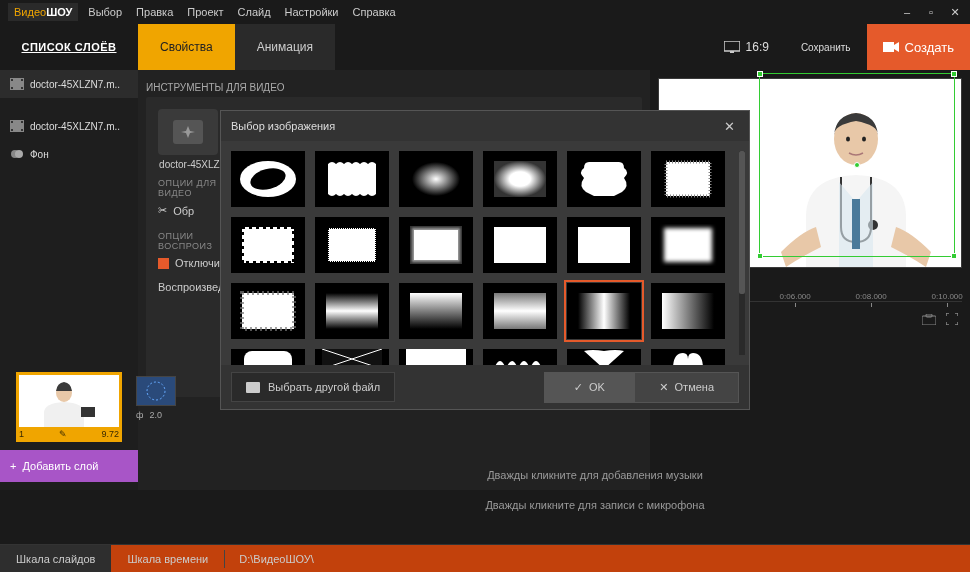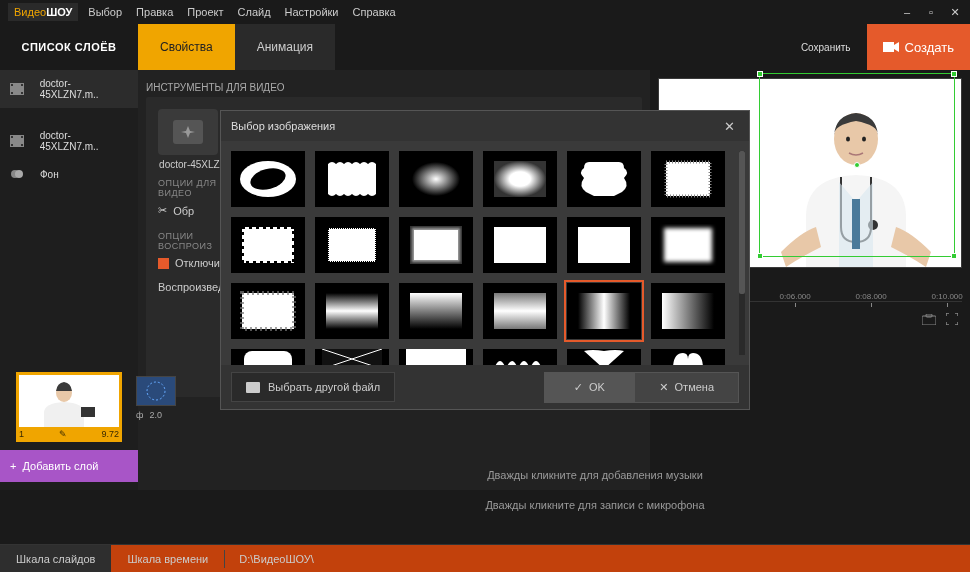--- a/index.html
+++ b/index.html
@@ -10,35 +10,35 @@
 .logo { background: #2a2a2a; padding: 3px 6px; margin-right: 10px; font-size: 11px; }
 .logo-prefix { color: #f0a500; }
 .logo-suffix { color: #fff; font-weight: bold; }
 .menu-items { display: flex; gap: 14px; flex: 1; }
 .menu-item { color: #ccc; font-size: 11px; cursor: pointer; }
 .window-controls { display: flex; gap: 10px; color: #ccc; }
 .wctl { width: 14px; text-align: center; cursor: pointer; }
 
 
 .header-row { height: 46px; display: flex; background: #1a1a1a; }
-.layers-title { width: 138px; display:flex; align-items:center; justify-content:center; font-weight:bold; font-size:11px; color:#fff; letter-spacing:0.5px;}
+.layers-title { width: 138px; display:flex; align-items:center; justify-content:center; font-weight:bold; font-size:11px; color:#fff; letter-spacing:0.5px;text-decoration:underline;}
 .tabs { display:flex; }
 .tab { padding: 0 22px; display:flex; align-items:center; font-size:12px; cursor:pointer; background:#2a2a2a; color:#ccc;}
 .tab.active { background: #f0a500; color:#222; }
 .header-spacer { flex:1; }
 .aspect { display:flex; align-items:center; gap:6px; padding:0 16px; color:#ddd; font-size:12px;}
 .save-btn { display:flex;align-items:center; padding:0 16px; color:#ddd; font-size:10px; cursor:pointer;}
 .create-btn { background:#e55a2b; color:#fff; display:flex; align-items:center; gap:6px; padding:0 16px; font-size:13px; cursor:pointer;}
 
 
 .main { display:flex; height: 420px; }
 
 
 .layers-panel { width:138px; background:#1e1e1e; display:flex; flex-direction:column;}
-.layer-item { padding: 8px 10px; display:flex; align-items:center; gap:16px; font-size:10px; color:#ddd; cursor:pointer;}
+.layer-item { padding: 8px 10px; display:flex; align-items:center; gap:6px; font-size:10px; color:#ddd; cursor:pointer;}
 .layer-item:nth-child(1){ background:#2c2c2c;}
 .layer-item:nth-child(2){ margin-top:14px;}
 .add-layer-btn { margin-top:auto; background:#a855c7; color:#fff; padding:10px; display:flex; align-items:center; gap:6px; font-size:11px; cursor:pointer; margin-bottom: 8px;}
 
 
 .center-panel { flex:1; background:#222; padding:8px; position: relative; }
 .tools-label { font-size:10px; color:#aaa; padding:4px 0;}
 .center-inner { background:#2a2a2a; height: 300px; border-radius:2px; padding: 12px;}
 .thumb-box { width:60px; height:46px; background:#3a3a3a; border-radius:4px; display:flex;align-items:center;justify-content:center;}
 .filename { font-size:10px; color:#ccc; margin-top:4px; text-align:center;}
@@ -112,20 +112,27 @@
   </div>
 </div>
 
 <div class="header-row">
   <div class="layers-title">СПИСОК СЛОЁВ</div>
   <div class="tabs">
     <div class="tab active">Свойства</div>
     <div class="tab">Анимация</div>
   </div>
   <div class="header-spacer"></div>
+  <div class="aspect">
+    <svg width="16" height="12">
+        <rect x="0" y="0" width="16" height="10" fill="none" stroke="#ccc" stroke-width="1.5"></rect>
+        <rect x="6" y="10" width="4" height="2" fill="#ccc"></rect>
+      </svg>
+    <span>16:9</span>
+  </div>
   <div class="save-btn">Сохранить</div>
   <div class="create-btn">
     <svg width="16" height="14">
         <rect x="0" y="2" width="11" height="10" fill="#fff"></rect>
         <polygon points="11,5 16,2 16,12 11,9" fill="#fff"></polygon>
       </svg>
     <span>Создать</span>
   </div>
 </div>
 

